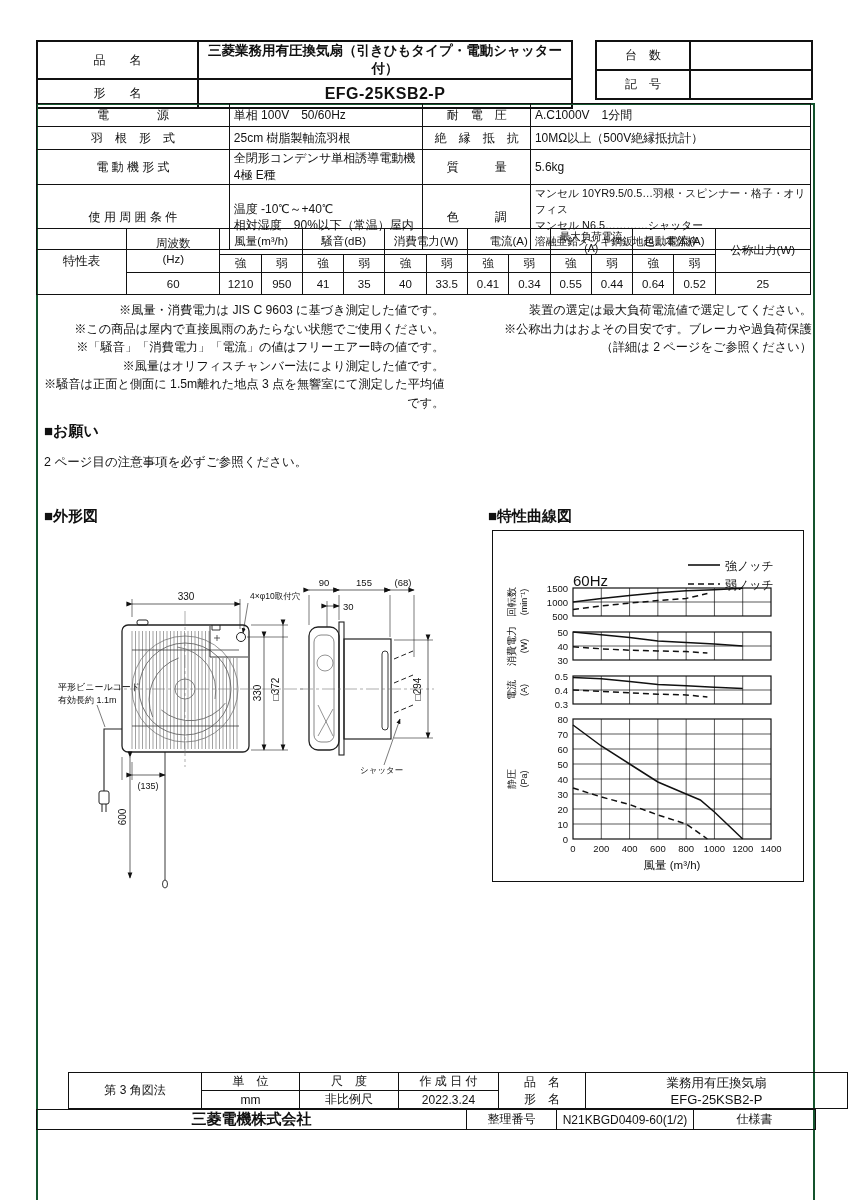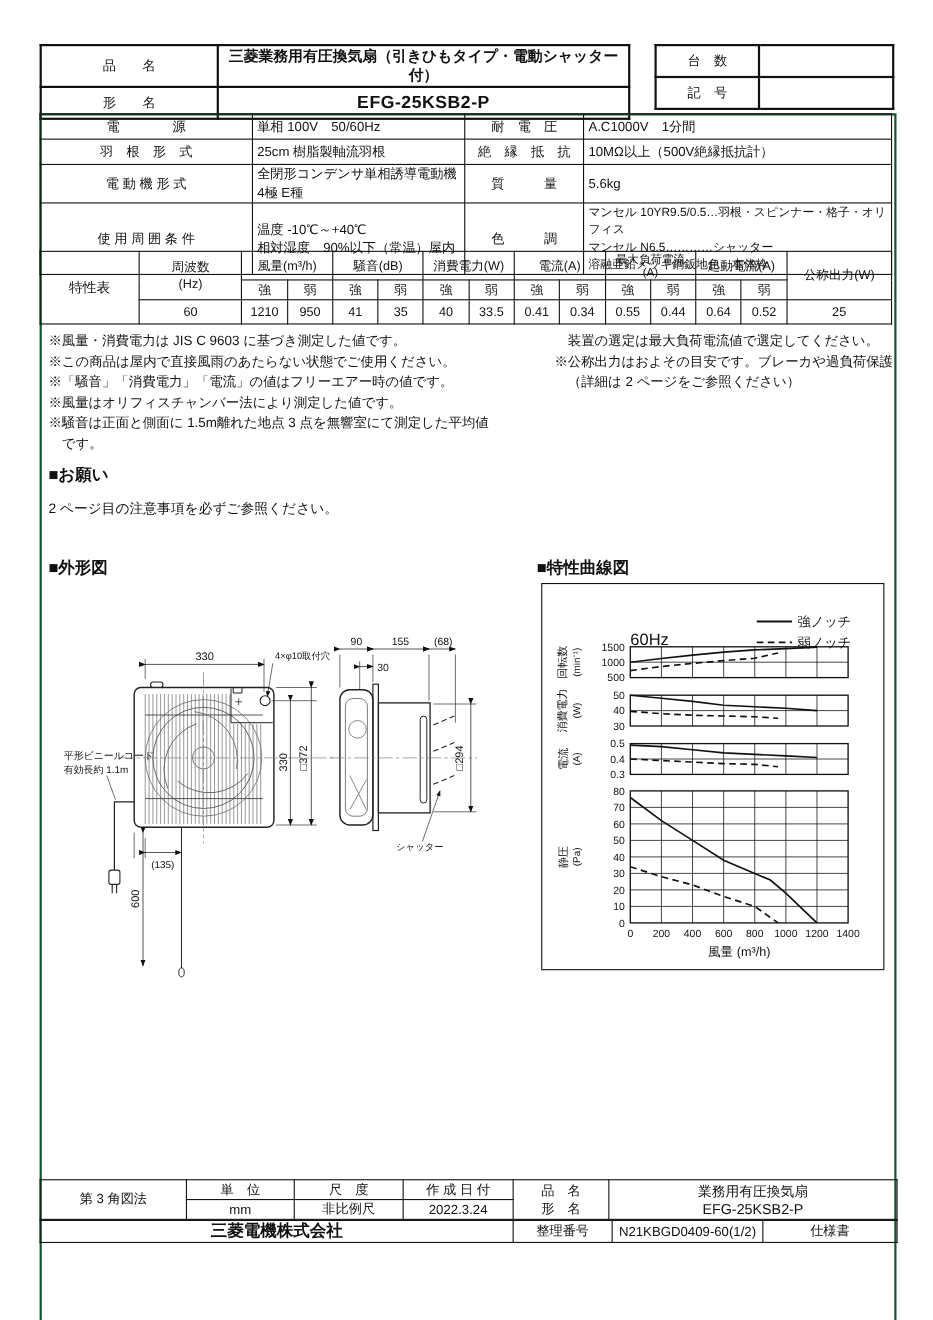--- a/index.html
+++ b/index.html
@@ -14,21 +14,21 @@
   .hdr-left td,.hdr-right td{border-width:2px;height:27px;}
   .ttl{font-weight:bold;font-size:13.5px;}
   .model{font-weight:bold;font-size:16px;letter-spacing:.5px;}
   .mainbox{position:absolute;left:36px;top:103px;width:779px;height:1122px;
            border:2px solid #14532d;box-sizing:border-box;}
   .spec{position:absolute;left:-2px;top:-2px;}
   .spec td{height:22px;}
   .chart-table{position:absolute;left:-2px;top:123px;}
   .chart-table td{font-size:11.5px;padding:0 1px;}
   .notes{position:absolute;font-size:12.2px;line-height:18.5px;}
-  .notes div{white-space:nowrap;}
+  .notes div{white-space:nowrap;text-align:right;}
   .sechead{position:absolute;font-size:15px;font-weight:bold;}
   .wishtext{position:absolute;font-size:12.5px;}
   .curvebox{position:absolute;left:454px;top:425px;width:312px;height:352px;
             border:1.5px solid #111;box-sizing:border-box;}
   .ftr{position:absolute;left:36px;}
   .ftr td{font-size:12px;}
   svg text{fill:#111;}
 </style>
 </head>
 <body>
@@ -417,21 +417,21 @@
           <text x="164.85714285714283" y="321" font-size="9.5" text-anchor="middle">600</text>
           <text x="193.14285714285714" y="321" font-size="9.5" text-anchor="middle">800</text>
           <text x="221.42857142857144" y="321" font-size="9.5" text-anchor="middle">1000</text>
           <text x="249.7142857142857" y="321" font-size="9.5" text-anchor="middle">1200</text>
           <text x="278" y="321" font-size="9.5" text-anchor="middle">1400</text>
           <text x="179" y="338" font-size="11.5" text-anchor="middle">風量 (m³/h)</text>
         </svg>
     </div>
   </div>
 
-  <table class="ftr" style="top:1072px;">
+  <table class="ftr" style="top:1072px;margin-left:32px;">
     <colgroup>
         <col style="width:133px">
         <col style="width:98px">
         <col style="width:99px">
         <col style="width:100px">
         <col style="width:87px">
         <col style="width:262px">
       </colgroup>
     <tbody>
         <tr style="height:18px;">

